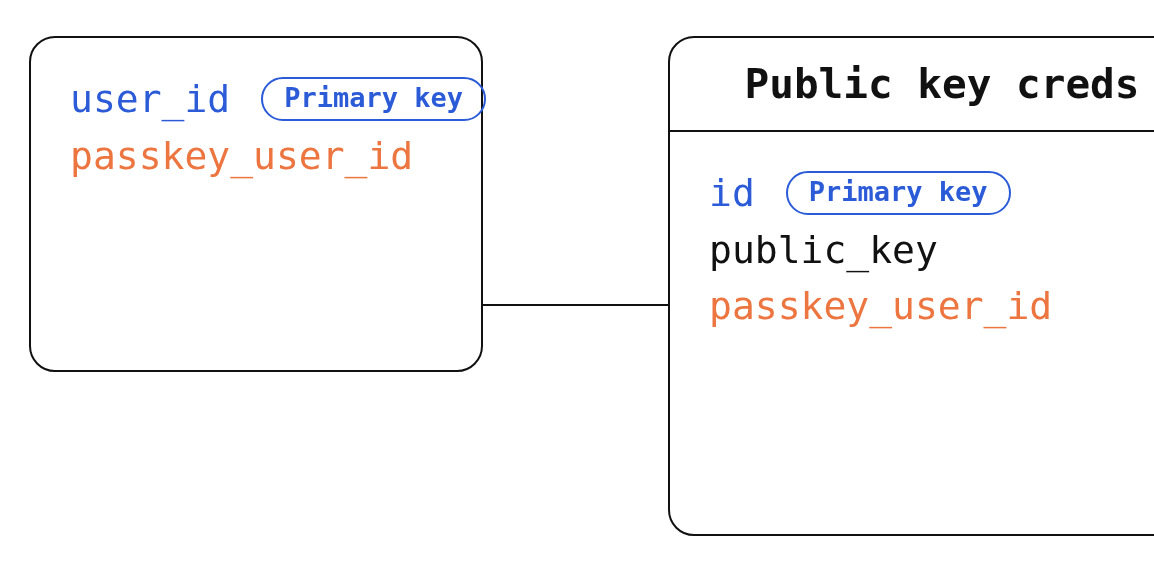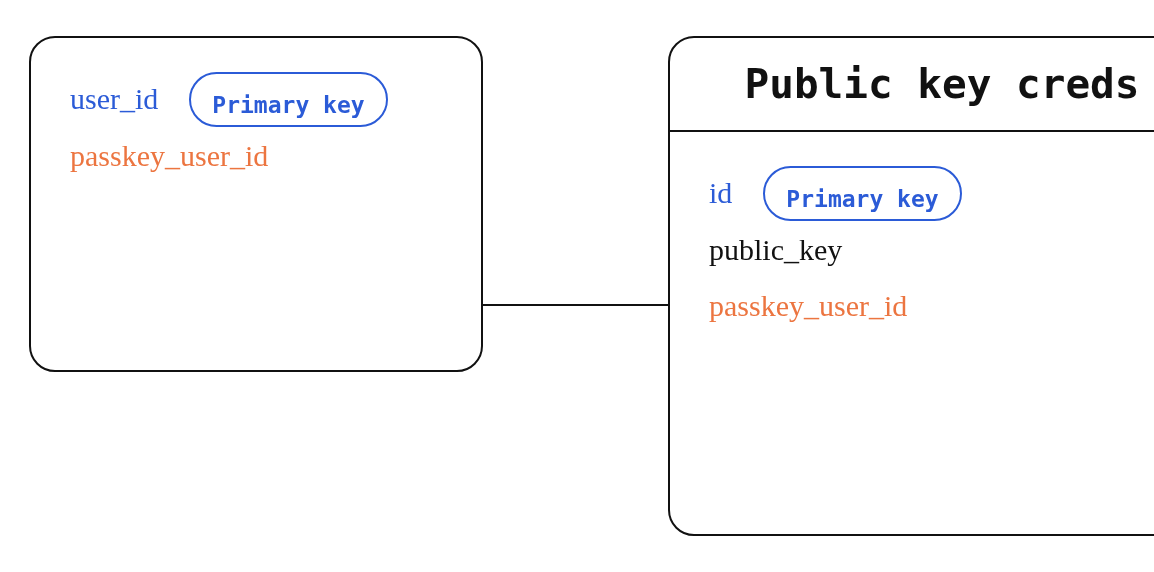--- a/index.html
+++ b/index.html
@@ -50,36 +50,35 @@
   }
   .entity-fields {
     padding: 33px 0 0 39px;
   }
   .field-row {
     height: 56.5px;
     display: flex;
     align-items: center;
   }
   .field-name {
-    font-size: 30px;
+    font-size: 38px;
     line-height: 1;
-    font-family: Liberation Serif, serif;
   }
   .field-name.default { color: var(--text, #111111); }
   .field-name.blue    { color: var(--blue, #2b5bd7); }
   .field-name.orange  { color: var(--orange, #ec7540); }
   .badge {
     margin-left: 31px;
     display: inline-flex;
     align-items: center;
     border: 2px solid var(--blue, #2b5bd7);
     color: var(--blue, #2b5bd7);
     border-radius: 999px;
-    padding: 18px 21px 5px 21px;
-    font-size: 23px;
+    padding: 3px 21px 5px 21px;
+    font-size: 27px;
     font-weight: bold;
     line-height: 1.2;
     white-space: nowrap;
   }
   .connector {
     position: absolute;
     left: 482px;
     top: 304px;
     width: 186px;
     height: 2px;

